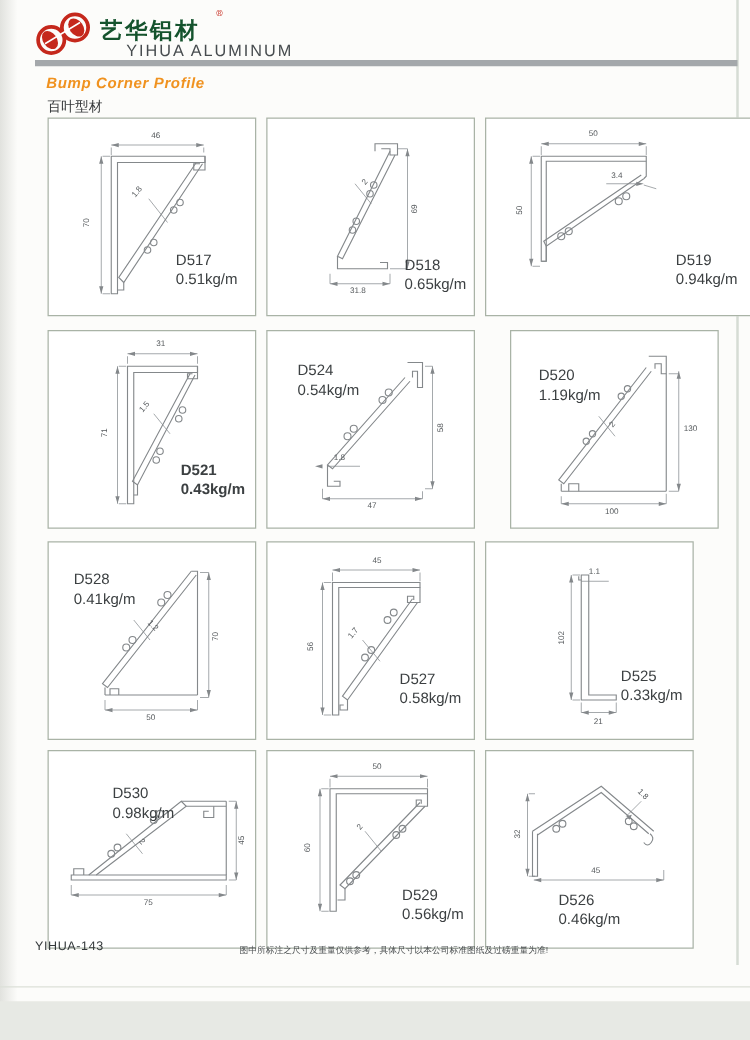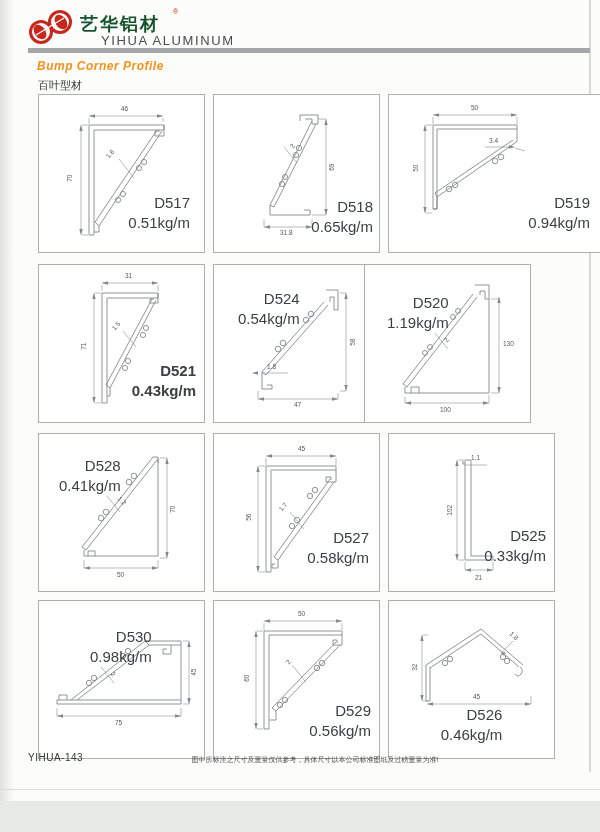--- a/index.html
+++ b/index.html
@@ -26,21 +26,21 @@
     color:#f0921f;letter-spacing:.5px;}
   .sec-sub{position:absolute;left:38px;top:78px;font-size:11px;color:#36393b;}
 
   
   .box{position:absolute;width:165px;height:157px;border:1px solid #a9b3a6;background:#fff;}
   .box svg{position:absolute;left:0;top:0;}
   .p{stroke:#84888b;fill:none;stroke-width:.9px;}
   .d{stroke:#989da0;fill:none;stroke-width:.7px;}
   .ah{fill:#84888b;stroke:none;}
   .dim{position:absolute;font-size:6.5px;color:#55595c;white-space:nowrap;line-height:1;}
-  .plabel{position:absolute;font-size:15px;color:#3c4042;text-align:right;line-height:1.3;}
+  .plabel{position:absolute;font-size:12px;color:#3c4042;text-align:left;line-height:1.3;}
 
   
   .page-code{position:absolute;left:28px;top:752px;font-size:10px;font-weight:normal;color:#33383a;letter-spacing:.5px;}
   .disclaimer{position:absolute;left:150px;top:755px;width:330px;text-align:center;font-size:7px;color:#494d4f;}
 </style>
 </head>
 <body>
 
 <div class="edge-left"></div>
 <div class="scan-right"></div>
@@ -184,21 +184,21 @@
   </svg>
   <span class="dim" style="left:136px;top:74px;transform:rotate(-90deg);">58</span>
   <span class="dim" style="left:80px;top:137px;">47</span>
   <span class="dim" style="left:53px;top:99px;">1.8</span>
   <div class="plabel" style="left:24px;top:24px;">
     <div>D524</div>
     <div>0.54kg/m</div>
   </div>
 </div>
 
-<div class="box" style="left:364px;top:264px;">
+<div class="box" style="left:408px;top:264px;">
   <svg width="165" height="157" viewBox="0 0 165 157">
     <g>
       <path class="d" d="M134,32 V128 M126,34 h8 M126,128 h8 M40,138 H124 M40,132 v6 M124,130 v8 M70,68 l13,16"></path>
       <path class="ah" d="M134,32l-1.7,6 3.4,0z M134,128l-1.7,-6 3.4,0z M40,138l6,-1.7 0,3.4z M124,138l-6,-1.7 0,3.4z"></path>
     </g>
     <g>
       <path class="p" d="M110,20 h14 v14 h-4 v-8 h-5 v4"></path>
       <path class="p" d="M112,32 L42,122 38,119 108,29"></path>
       <path class="p" d="M124,34 V128 M40,128 H124 M40,122 v6"></path>
       <path class="p" d="M46,128 v-6 h8 v6"></path>

